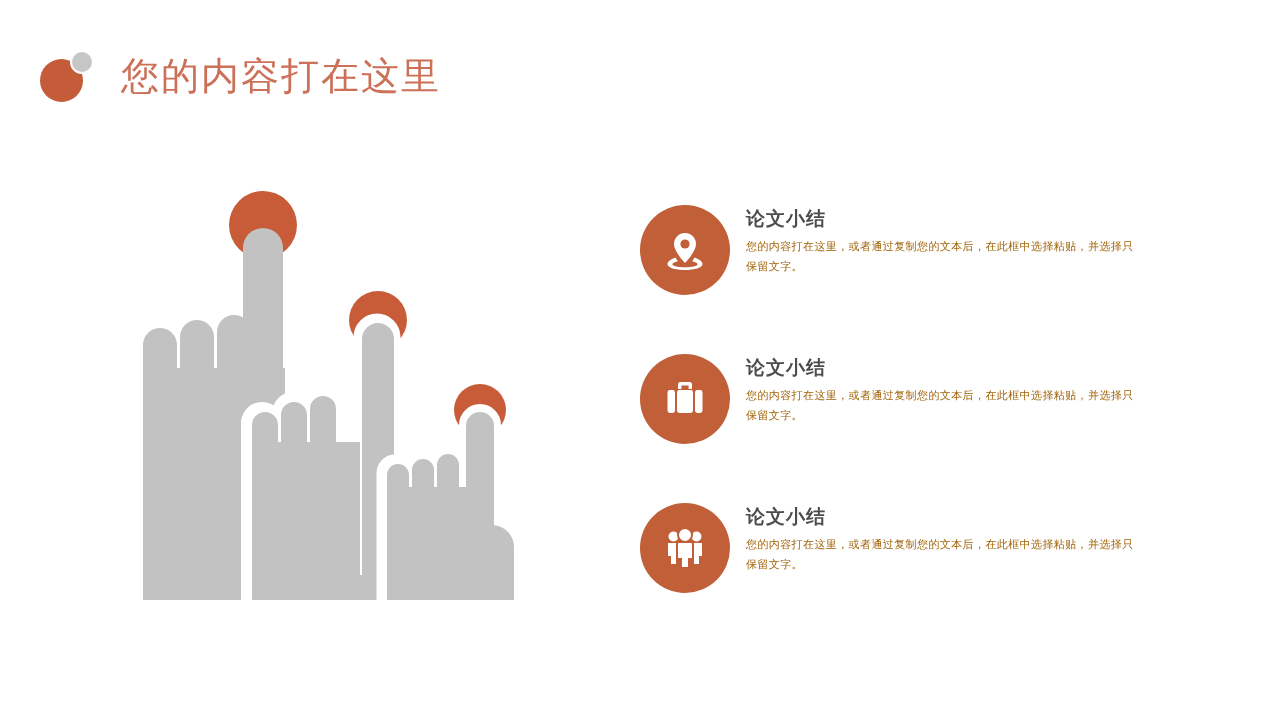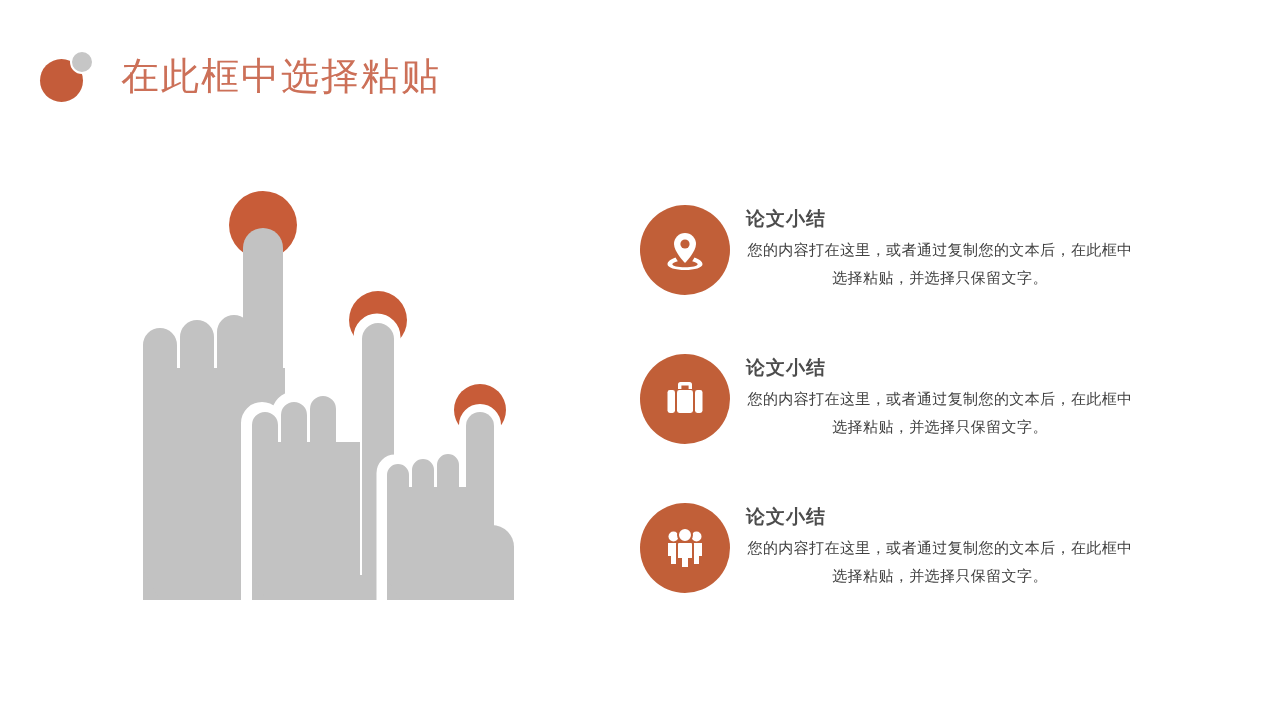--- a/index.html
+++ b/index.html
@@ -107,40 +107,39 @@
   }
   .row-title {
     font-size: 19px;
     font-weight: bold;
     color: #4C4C4C;
     letter-spacing: 1px;
     line-height: 1.25;
     margin: 0 0 5px 0;
   }
   .row-body {
-    font-size: 15px;
-    color: #404040;
+    font-size: 11px;
+    color: #a16207;
     line-height: 1.85;
     letter-spacing: 0.4px;
     margin: 0;
     max-width: 388px;
-    text-align: center;
   }
 </style>
 </head>
 <body>
 
 <div class="slide">
 
   <div class="title-bar">
     <div class="title-logo">
       <div class="dot-main"></div>
       <div class="dot-accent"></div>
     </div>
-    <div class="title-text">在此框中选择粘贴</div>
+    <div class="title-text">您的内容打在这里</div>
   </div>
 
   <div class="hands">
     <svg width="400" height="425" viewBox="0 0 400 425" xmlns="http://www.w3.org/2000/svg">
 
       <g>
 
         <circle cx="133" cy="40" r="34" fill="#C85C38"></circle>
 
         <path d="M13,415

